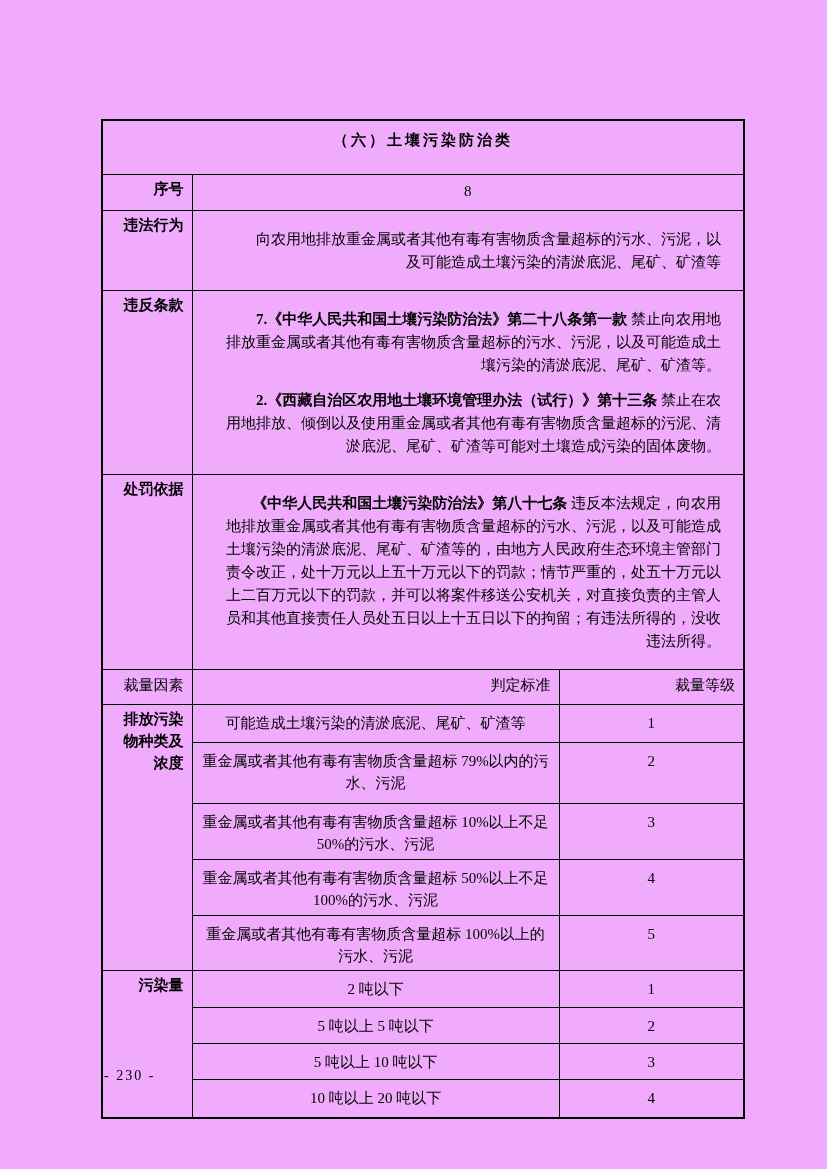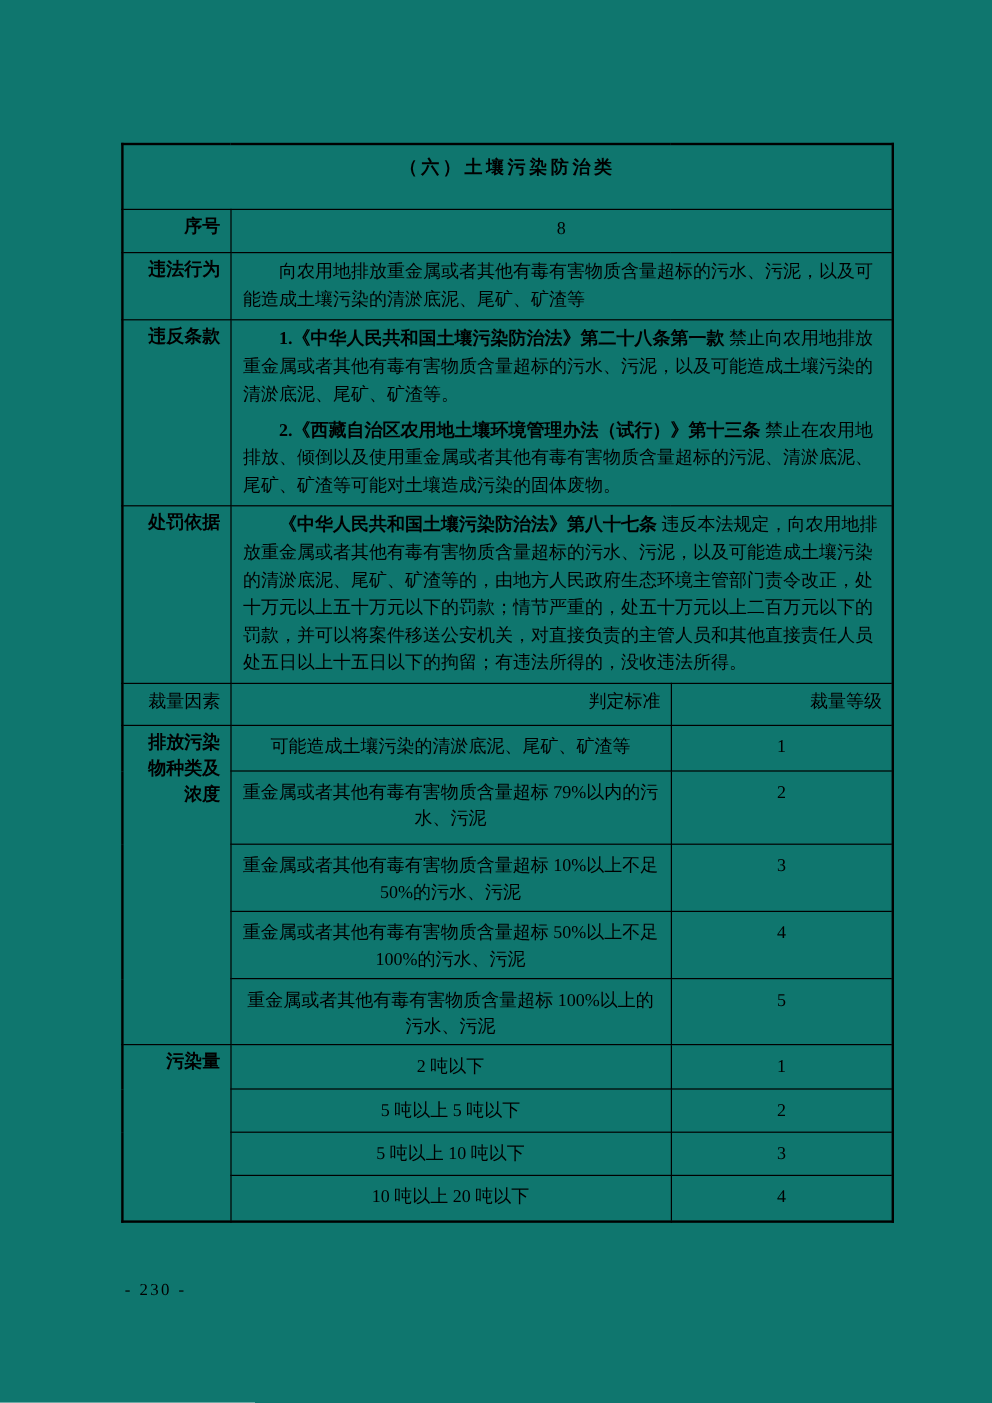--- a/index.html
+++ b/index.html
@@ -4,21 +4,21 @@
 <style>
   html, body {
     margin: 0;
     padding: 0;
     background: #ffffff;
   }
   .page {
     position: relative;
     width: 827px;
     height: 1169px;
-    background: #0f766e;
+    background: #f0abfc;
     font-family: "Liberation Serif", "DejaVu Serif", serif;
     color: #000000;
     overflow: hidden;
   }
   table.doc-table {
     position: absolute;
     left: 101px;
     top: 119px;
     width: 642px;
     border-collapse: collapse;
@@ -57,23 +57,24 @@
     vertical-align: top;
     padding-top: 4px !important;
     font-size: 15px;
   }
   td.body-cell {
     text-align: left;
     vertical-align: top;
     padding: 5px 10px 4px 10px !important;
   }
   td.body-cell p {
-    margin: 0;
+    margin: 12px;
     text-indent: 2em;
     line-height: 23px;
+    text-align: right;
   }
   td.body-cell p + p {
     margin-top: 7px;
   }
   .b {
     font-weight: bold;
   }
   td.center-cell {
     text-align: center;
     vertical-align: top;
@@ -124,21 +125,21 @@
     <tr style="height:54px">
       <td class="label">违法行为</td>
       <td colspan="2" class="body-cell">
         <p>向农用地排放重金属或者其他有毒有害物质含量超标的污水、污泥，以及可能造成土壤污染的清淤底泥、尾矿、矿渣等</p>
       </td>
     </tr>
 
     <tr style="height:143px">
       <td class="label">违反条款</td>
       <td colspan="2" class="body-cell">
-        <p><span class="b">1.《中华人民共和国土壤污染防治法》第二十八条第一款</span> <span>禁止向农用地排放重金属或者其他有毒有害物质含量超标的污水、污泥，以及可能造成土壤污染的清淤底泥、尾矿、矿渣等。</span></p>
+        <p><span class="b">7.《中华人民共和国土壤污染防治法》第二十八条第一款</span> <span>禁止向农用地排放重金属或者其他有毒有害物质含量超标的污水、污泥，以及可能造成土壤污染的清淤底泥、尾矿、矿渣等。</span></p>
         <p><span class="b">2.《西藏自治区农用地土壤环境管理办法（试行）》第十三条</span> <span>禁止在农用地排放、倾倒以及使用重金属或者其他有毒有害物质含量超标的污泥、清淤底泥、尾矿、矿渣等可能对土壤造成污染的固体废物。</span></p>
       </td>
     </tr>
 
     <tr style="height:134px">
       <td class="label">处罚依据</td>
       <td colspan="2" class="body-cell">
         <p><span class="b">《中华人民共和国土壤污染防治法》第八十七条</span> <span>违反本法规定，向农用地排放重金属或者其他有毒有害物质含量超标的污水、污泥，以及可能造成土壤污染的清淤底泥、尾矿、矿渣等的，由地方人民政府生态环境主管部门责令改正，处十万元以上五十万元以下的罚款；情节严重的，处五十万元以上二百万元以下的罚款，并可以将案件移送公安机关，对直接负责的主管人员和其他直接责任人员处五日以上十五日以下的拘留；有违法所得的，没收违法所得。</span></p>
       </td>
     </tr>

